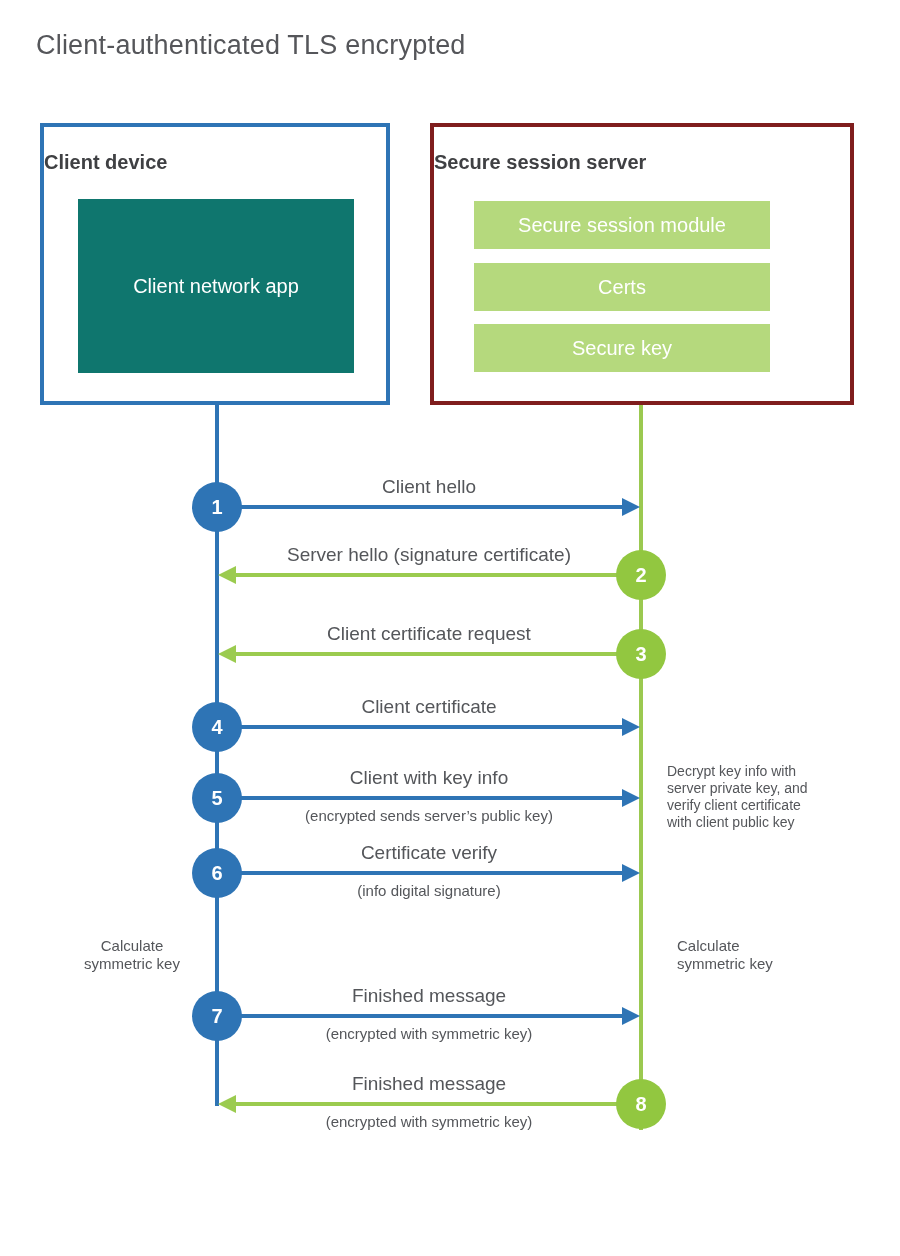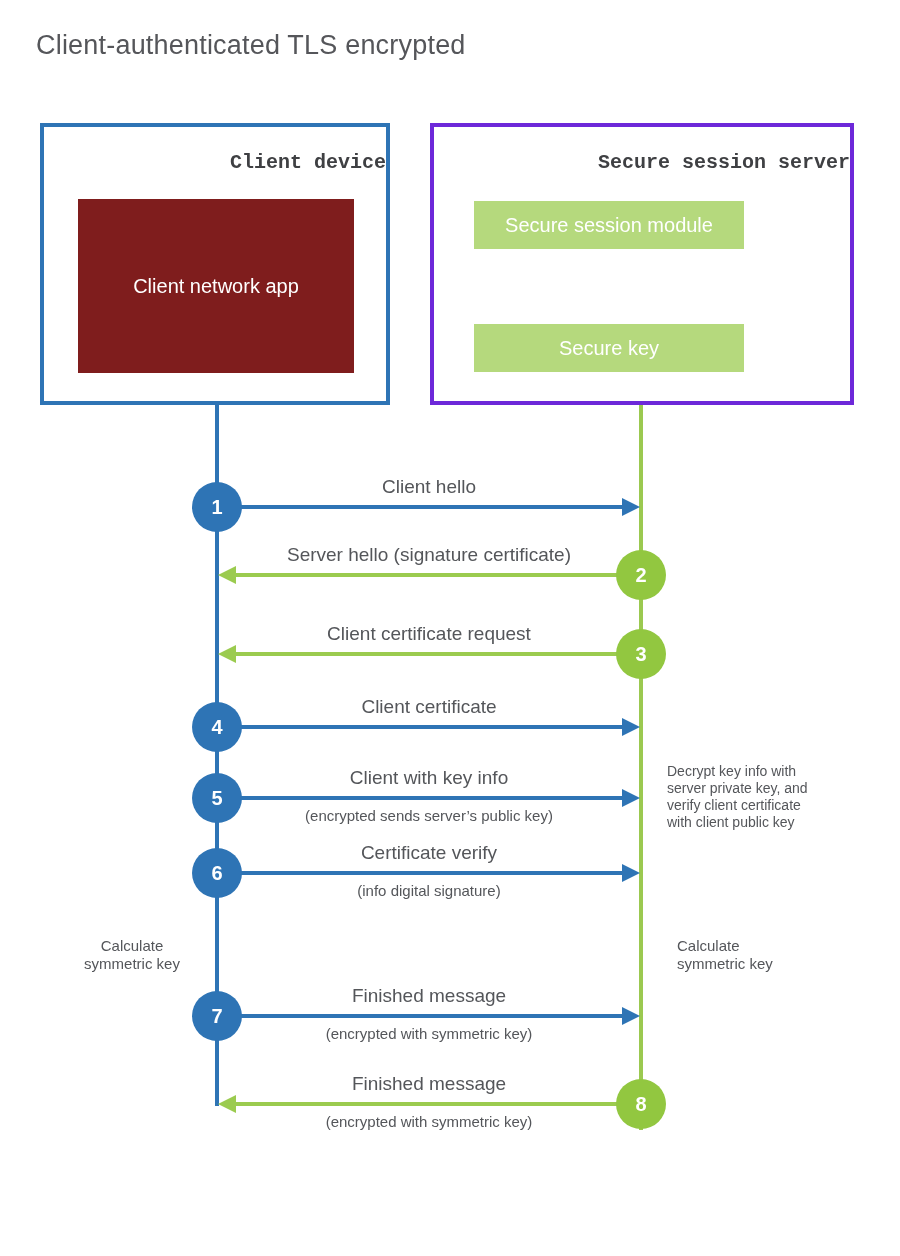--- a/index.html
+++ b/index.html
@@ -7,32 +7,32 @@
     position:relative;width:900px;height:1256px;background:#ffffff;
     font-family:"Liberation Sans", sans-serif;overflow:hidden;
   }
   .page-title{
     position:absolute;left:36px;top:30px;font-size:27px;font-weight:300;
     color:#55565a;letter-spacing:.2px;
   }
   
   .actor-box{position:absolute;top:123px;height:282px;background:#fff;box-sizing:border-box;}
   .actor-box.client{left:40px;width:350px;border:4px solid #2e74b5;}
-  .actor-box.server{left:430px;width:424px;border:4px solid #6d28d9;}
+  .actor-box.server{left:430px;width:424px;border:4px solid #7f1d1d;}
   .actor-title{
-    position:absolute;left:0;top:24px;width:100%;text-align:right;
-    font-size:20px;font-weight:700;color:#3f4043;font-family:Liberation Mono, monospace;
+    position:absolute;left:0;top:24px;width:100%;text-align:left;
+    font-size:20px;font-weight:700;color:#3f4043;
   }
   .client-app{
-    position:absolute;left:34px;top:72px;width:276px;height:174px;background:#7f1d1d;
+    position:absolute;left:34px;top:72px;width:276px;height:174px;background:#0f766e;
     color:#fff;font-size:20px;display:flex;align-items:center;justify-content:center;
     text-align:center;line-height:30px;padding:0 40px;box-sizing:border-box;
   }
   .server-bar{
-    position:absolute;left:40px;width:270px;height:48px;background:#b5d97d;
+    position:absolute;left:40px;width:296px;height:48px;background:#b5d97d;
     color:#fff;font-size:20px;text-align:center;line-height:48px;
   }
   .server-bar.b0{top:74px;}
   .server-bar.b1{top:136px;}
   .server-bar.b2{top:197px;}
   
   .lifeline{position:absolute;width:4px;z-index:1;}
   .lifeline.blue{left:215px;top:405px;height:701px;background:#2e74b5;}
   .lifeline.green{left:639px;top:405px;height:725px;background:#9bc950;}
   
@@ -70,20 +70,21 @@
   <div class="page-title">Client-authenticated TLS encrypted</div>
 
   <div class="actor-box client">
     <div class="actor-title">Client device</div>
     <div class="client-app">Client network app</div>
   </div>
 
   <div class="actor-box server">
     <div class="actor-title">Secure session server</div>
     <div class="server-bar b0">Secure session module</div>
+    <div class="server-bar b1">Certs</div>
     <div class="server-bar b2">Secure key</div>
   </div>
 
   <div class="lifeline blue"></div>
   <div class="lifeline green"></div>
 
   <div id="steps-layer">
       <div class="circle blue" style="left: 192px; top: 482px;">1</div>
       <div class="aline blue" style="top: 505px; left: 217px; width: 405px;"></div>
       <div class="ahead right" style="top: 498px; left: 622px;"></div>

